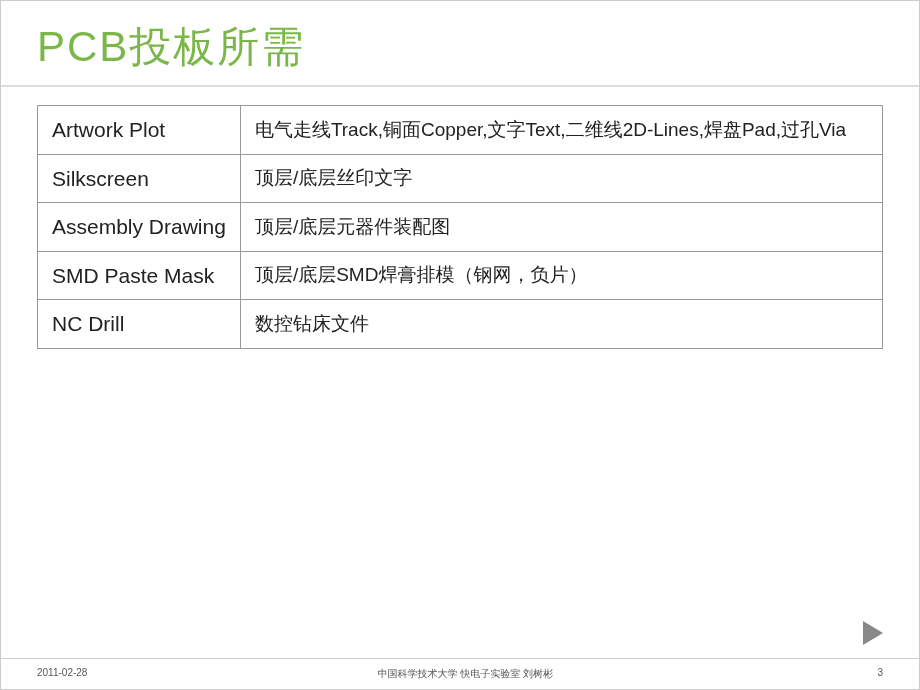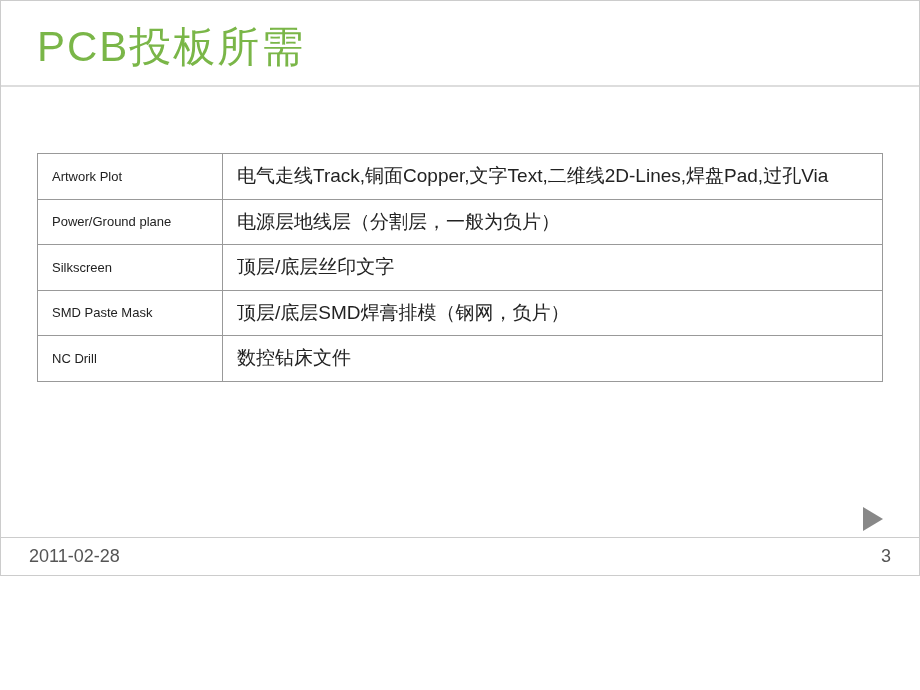--- a/index.html
+++ b/index.html
@@ -8,27 +8,26 @@
       width: 920px;
       height: 690px;
       background: #fff;
       font-family: 'Arial', 'Microsoft YaHei', sans-serif;
       position: relative;
       overflow: hidden;
     }
 
     .slide-container {
       width: 920px;
-      height: 576px;
+      height: 690px;
       background: #fff;
       display: flex;
       flex-direction: column;
       border: 1px solid #ccc;
       position: relative;
-      gap: 48px;
     }
 
     .slide-header {
       padding: 18px 36px 10px 36px;
       border-bottom: 2px solid #ddd;
     }
 
     .slide-title {
       font-size: 42px;
       color: #7ab648;
@@ -52,34 +51,34 @@
 
     .data-table td {
       border: 1px solid #999;
       padding: 8px 14px;
       vertical-align: middle;
       line-height: 1.5;
     }
 
     .data-table td:first-child {
       width: 185px;
-      font-size: 13px;
+      font-size: 21px;
       white-space: nowrap;
     }
 
     .data-table td:last-child {
       font-size: 19px;
     }
 
     .slide-footer {
       display: flex;
       justify-content: space-between;
-      padding: 8px 28px;
+      padding: 8px 36px;
       border-top: 1px solid #ccc;
-      font-size: 18px;
+      font-size: 10px;
       color: #555;
     }
 
     .footer-center {
       flex: 1;
       text-align: center;
     }
 
     .footer-right {
       min-width: 40px;
@@ -112,40 +111,41 @@
   </div>
 
   <div class="slide-content">
     <table class="data-table">
       <tbody id="table-body">
       <tr>
             <td>Artwork Plot</td>
             <td>电气走线Track,铜面Copper,文字Text,二维线2D-Lines,焊盘Pad,过孔Via</td>
           </tr>
           <tr>
-            <td>Power/Ground plane</td>
-            <td>电源层地线层（分割层，一般为负片）</td>
+            <td>Silkscreen</td>
+            <td>顶层/底层丝印文字</td>
           </tr>
           <tr>
-            <td>Silkscreen</td>
-            <td>顶层/底层丝印文字</td>
+            <td>Assembly Drawing</td>
+            <td>顶层/底层元器件装配图</td>
           </tr>
           <tr>
             <td>SMD Paste Mask</td>
             <td>顶层/底层SMD焊膏排模（钢网，负片）</td>
           </tr>
           <tr>
             <td>NC Drill</td>
             <td>数控钻床文件</td>
           </tr>
         </tbody>
     </table>
   </div>
 
   <div class="nav-arrow-container">
     <div class="nav-arrow"></div>
   </div>
 
   <div class="slide-footer">
     <span>2011-02-28</span>
+    <span class="footer-center">中国科学技术大学 快电子实验室 刘树彬</span>
     <span class="footer-right">3</span>
   </div>
 </div>
 
 </body></html>

